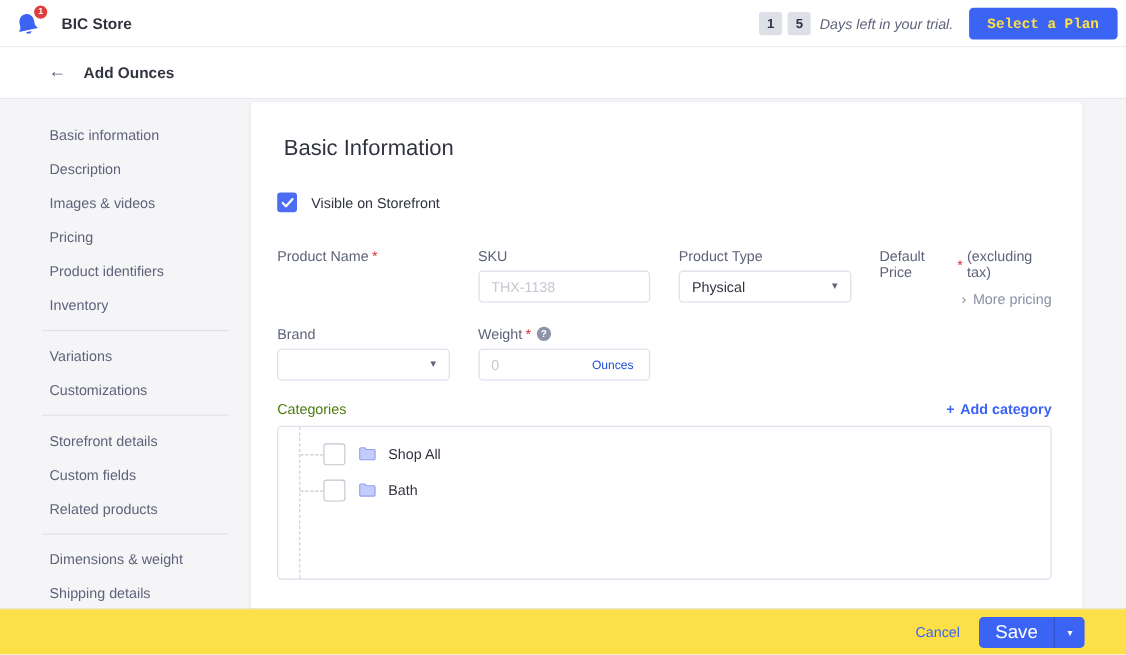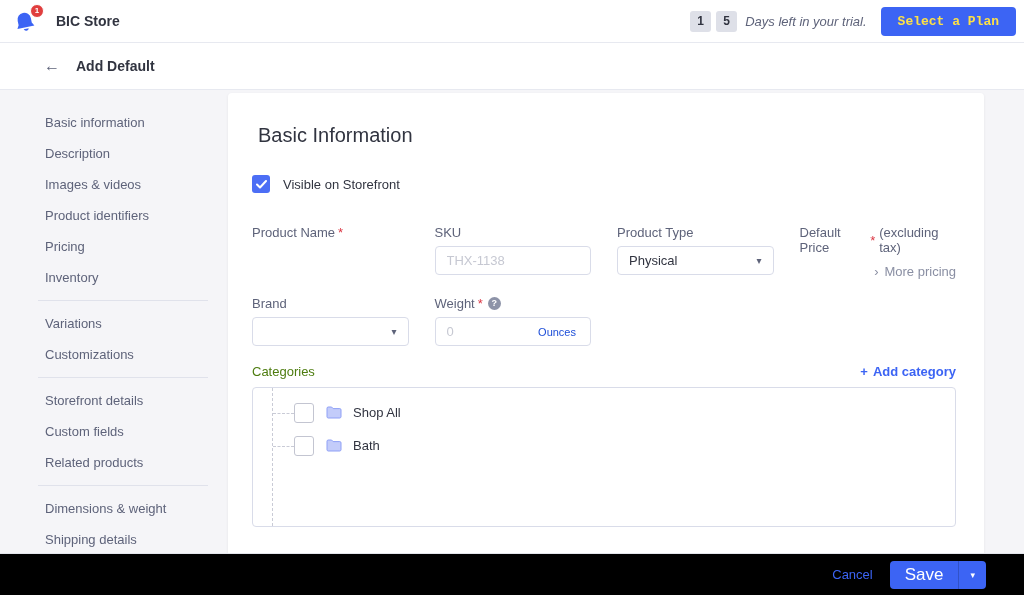--- a/index.html
+++ b/index.html
@@ -107,21 +107,21 @@
   .tree-row .connector { position:absolute; left:20px; width:21px; top:50%; border-top:1px dashed #C9CBD6; }
   .tree-checkbox {
     width:20px; height:20px; background:#fff; border:1px solid #C3C5D1; border-radius:3px;
     cursor:pointer; position:relative; z-index:1; flex:none;
   }
   .folder { margin-left:12px; flex:none; display:flex; }
   .tree-label { margin-left:11px; font-size:13px; color:#313440; }
 
   
   .footer {
-    height:42px; background:#000000; border-top:1px solid #E3E5EC;
+    height:42px; background:#fde047; border-top:1px solid #E3E5EC;
     display:flex; align-items:center; justify-content:flex-end; padding-right:38px; flex:none;
     position:relative; z-index:2;
   }
   .cancel-link { font-size:13px; color:#3C64F4; cursor:pointer; margin-right:17px; }
   .save-btn {
     height:28px; background:#3C64F4; border-radius:4px; color:#fff;
     display:flex; align-items:stretch; cursor:pointer; overflow:hidden;
   }
   .save-label { display:flex; align-items:center; padding:0 15px; font-size:17px; font-weight:normal; }
   .save-divider { width:1px; background:rgba(0,0,0,0.18); }
@@ -146,31 +146,31 @@
     <div class="trial">
       <span class="key">1</span>
       <span class="key">5</span>
       <span class="trial-text">Days left in your trial.</span>
       <button class="cta-btn">Select a Plan</button>
     </div>
   </header>
 
   <div class="subheader">
     <span class="back-btn">←</span>
-    <span class="page-title">Add Default</span>
+    <span class="page-title">Add Ounces</span>
   </div>
 
   <div class="content">
 
     <nav class="sidebar">
       <div class="side-item">Basic information</div>
       <div class="side-item">Description</div>
       <div class="side-item">Images &amp; videos</div>
+      <div class="side-item">Pricing</div>
       <div class="side-item">Product identifiers</div>
-      <div class="side-item">Pricing</div>
       <div class="side-item">Inventory</div>
       <div class="side-divider"></div>
       <div class="side-item">Variations</div>
       <div class="side-item">Customizations</div>
       <div class="side-divider"></div>
       <div class="side-item">Storefront details</div>
       <div class="side-item">Custom fields</div>
       <div class="side-item">Related products</div>
       <div class="side-divider"></div>
       <div class="side-item">Dimensions &amp; weight</div>

